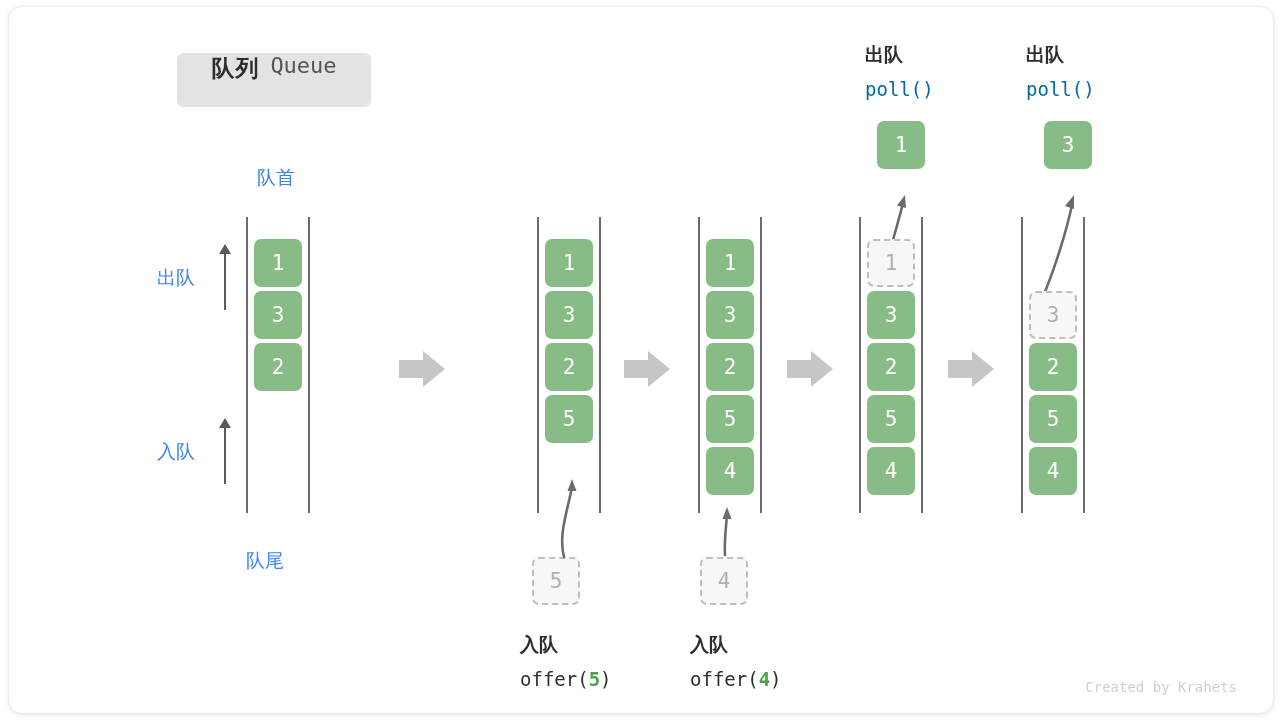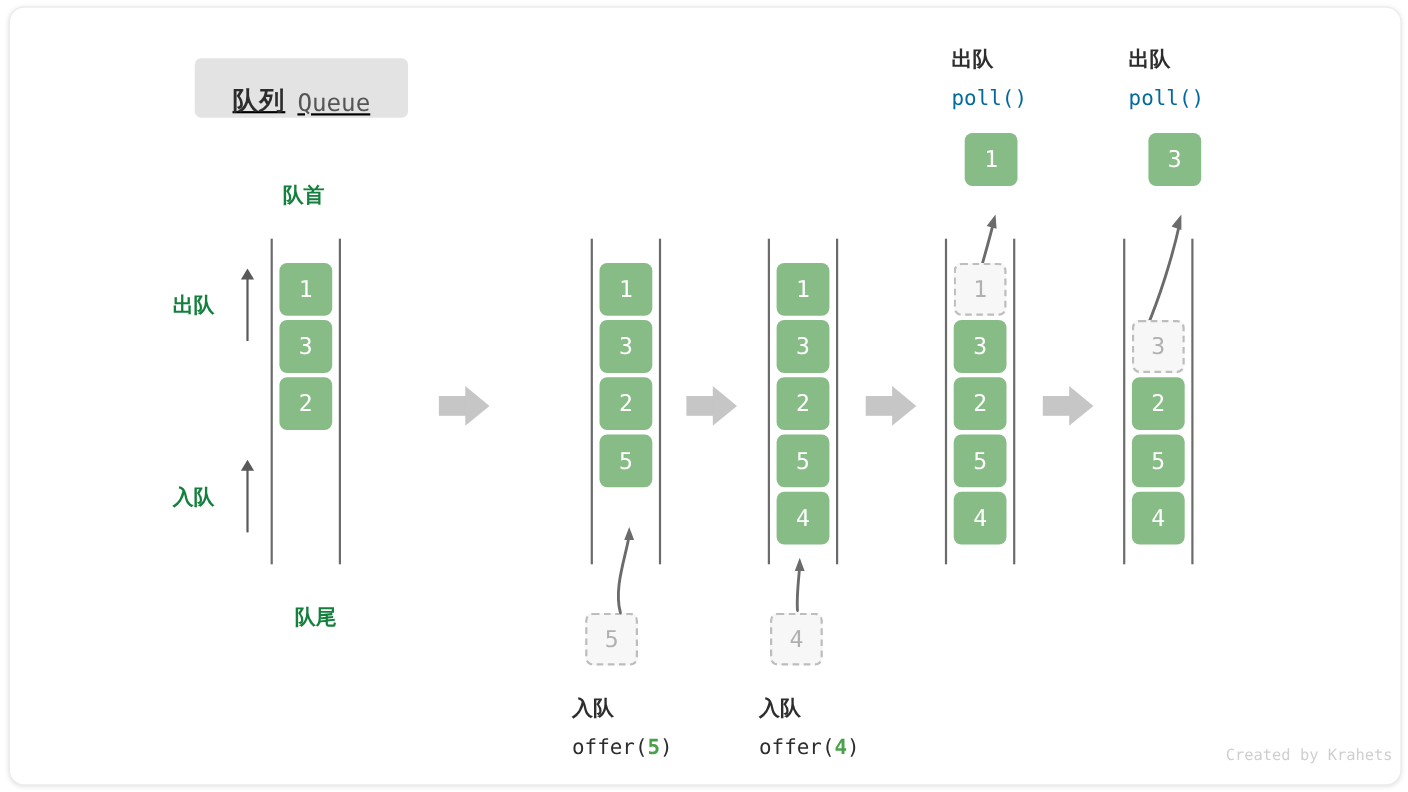--- a/index.html
+++ b/index.html
@@ -18,42 +18,41 @@
     box-shadow:0 1px 4px rgba(0,0,0,0.10);
     overflow:hidden;
   }
   .abs{position:absolute;}
 
   
   #title-badge{
     left:168px;top:46px;
     width:194px;height:54px;
     background:#e3e3e3;border-radius:6px;
-    display:flex;align-items:flex-end;justify-content:center;
+    display:flex;align-items:flex-start;justify-content:center;
     box-sizing:border-box;
-    text-decoration:underline;
   }
   #title-cn{
     font-size:23px;font-weight:bold;color:#2d2d2d;
     font-family:"DejaVu Sans", sans-serif;
     letter-spacing:1px;
   }
   #title-en{
     font-size:22px;color:#555;margin-left:11px;
     font-family:"DejaVu Sans Mono","Liberation Mono",monospace;
   }
 
   
   .cn-bold{
     font-family:"DejaVu Sans", sans-serif;
-    font-weight:bold;color:#15803d;
+    font-weight:normal;color:#3b82f6;
     white-space:nowrap;
   }
   #label-head{left:237px;top:158px;width:60px;text-align:center;font-size:19px;}
-  #label-tail{left:237px;top:541px;width:60px;text-align:right;font-size:19px;}
+  #label-tail{left:237px;top:541px;width:60px;text-align:left;font-size:19px;}
   #label-dequeue{left:148px;top:258px;font-size:19px;}
   #label-enqueue{left:148px;top:432px;font-size:19px;}
 
   
   .vline-arrow{width:14px;}
   .vline-arrow .shaft{
     position:absolute;left:6px;width:2px;background:#5a5a5a;
   }
   .vline-arrow .head{
     position:absolute;left:1px;top:0;
@@ -107,21 +106,21 @@
   .op-caption .l1{font-family:"DejaVu Sans", sans-serif;font-weight:bold;color:#2d2d2d;}
   .op-caption .l2{font-family:"DejaVu Sans Mono","Liberation Mono",monospace;color:#2d2d2d;}
   .op-caption .val{color:#4ba14b;font-weight:bold;}
 
   .top-caption{font-size:19px;line-height:1.85;text-align:left;}
   .top-caption .l1{font-family:"DejaVu Sans", sans-serif;font-weight:bold;color:#2d2d2d;}
   .top-caption .l2{font-family:"DejaVu Sans Mono","Liberation Mono",monospace;color:#0369a1;}
 
   
   #credit{
-    right:7px;bottom:18px;
+    right:36px;bottom:18px;
     font-family:"DejaVu Sans Mono","Liberation Mono",monospace;
     font-size:14px;color:#cfcfcf;
   }
 
   svg{overflow:visible;}
 </style>
 </head>
 <body>
 
 <div id="card">

